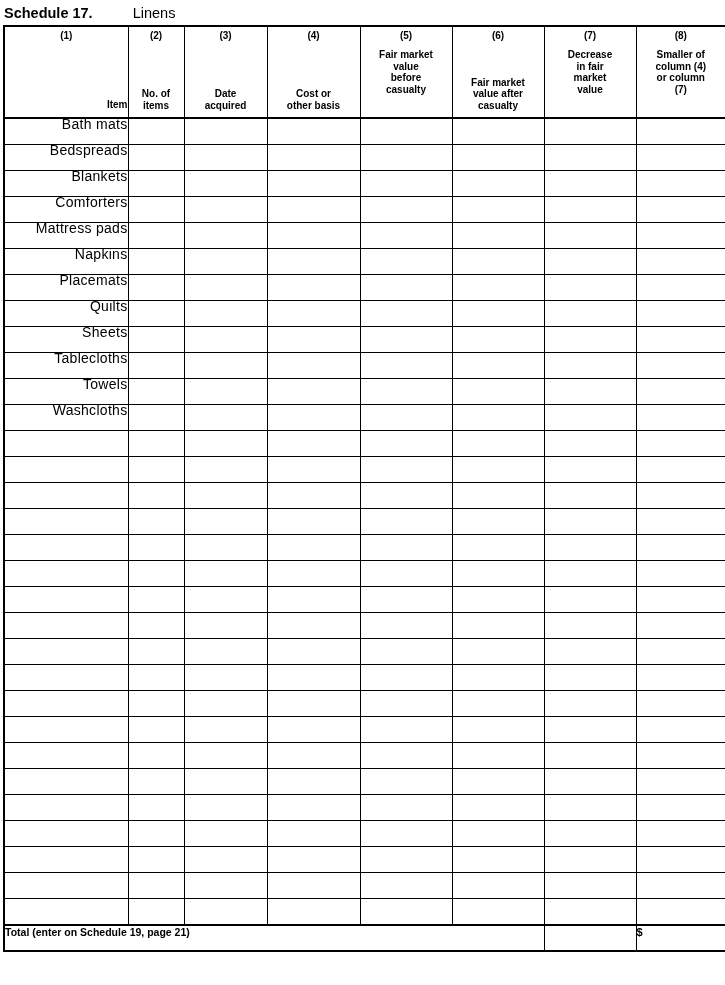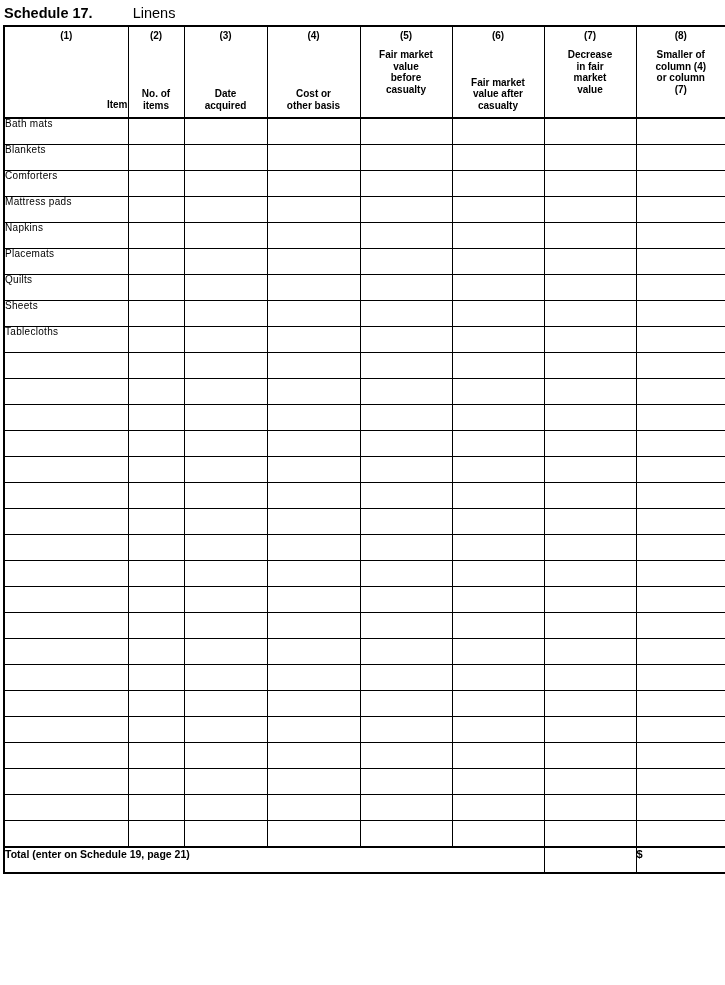--- a/index.html
+++ b/index.html
@@ -97,27 +97,28 @@
     bottom: 5px;
     text-align: right;
     font-size: 10px;
     font-weight: bold;
   }
 
   tbody td {
     height: 25px;
   }
   td.item-cell {
-    font-size: 10px;
+    font-size: 14px;
     font-weight: normal;
     padding: 7px 0 0 4px;
     line-height: 10px;
     letter-spacing: 0.3px;
     white-space: nowrap;
     overflow: hidden;
+    text-align: right;
   }
   tfoot td {
     height: 24px;
     border-top: 2px solid #000000 !important;
   }
   td.total-cell {
     font-size: 10.5px;
     font-weight: bold;
     padding: 6px 0 0 4px;
     white-space: nowrap;
@@ -233,20 +234,30 @@
           <td class="item-cell">Bath mats</td>
           <td></td>
           <td></td>
           <td></td>
           <td></td>
           <td></td>
           <td></td>
           <td></td>
         </tr>
         <tr>
+          <td class="item-cell">Bedspreads</td>
+          <td></td>
+          <td></td>
+          <td></td>
+          <td></td>
+          <td></td>
+          <td></td>
+          <td></td>
+        </tr>
+        <tr>
           <td class="item-cell">Blankets</td>
           <td></td>
           <td></td>
           <td></td>
           <td></td>
           <td></td>
           <td></td>
           <td></td>
         </tr>
         <tr>
@@ -304,20 +315,40 @@
           <td></td>
           <td></td>
           <td></td>
           <td></td>
           <td></td>
           <td></td>
           <td></td>
         </tr>
         <tr>
           <td class="item-cell">Tablecloths</td>
+          <td></td>
+          <td></td>
+          <td></td>
+          <td></td>
+          <td></td>
+          <td></td>
+          <td></td>
+        </tr>
+        <tr>
+          <td class="item-cell">Towels</td>
+          <td></td>
+          <td></td>
+          <td></td>
+          <td></td>
+          <td></td>
+          <td></td>
+          <td></td>
+        </tr>
+        <tr>
+          <td class="item-cell">Washcloths</td>
           <td></td>
           <td></td>
           <td></td>
           <td></td>
           <td></td>
           <td></td>
           <td></td>
         </tr>
         <tr>
           <td class="item-cell"></td>

